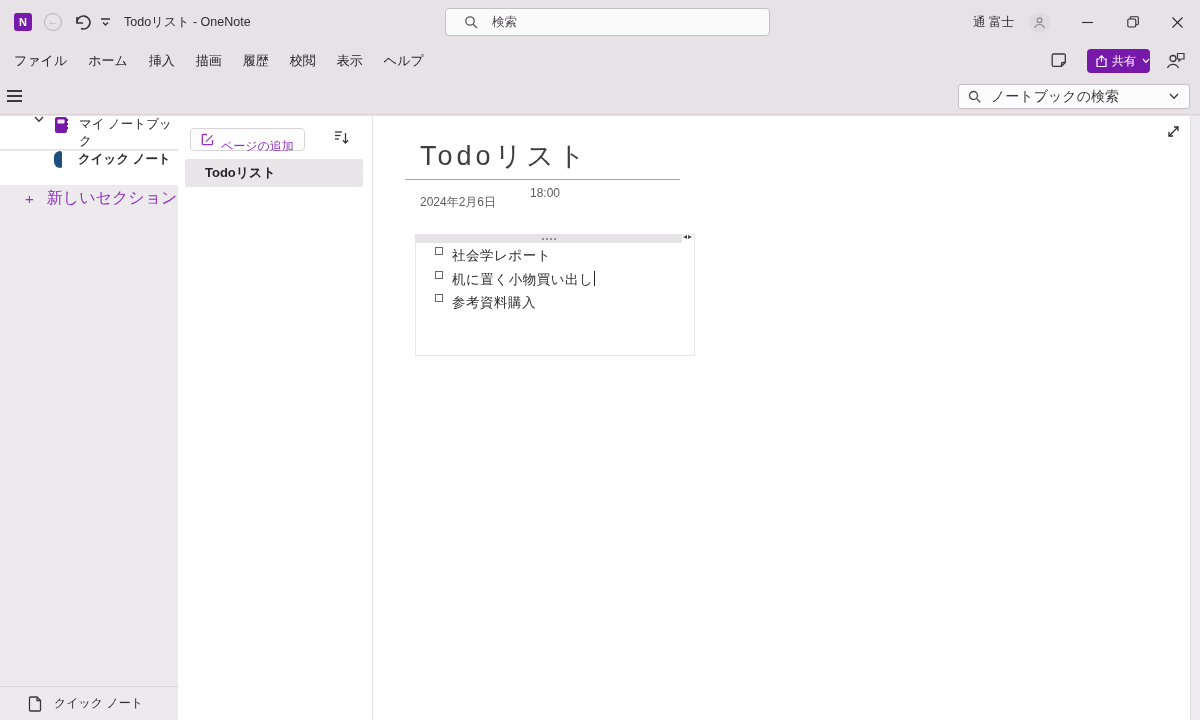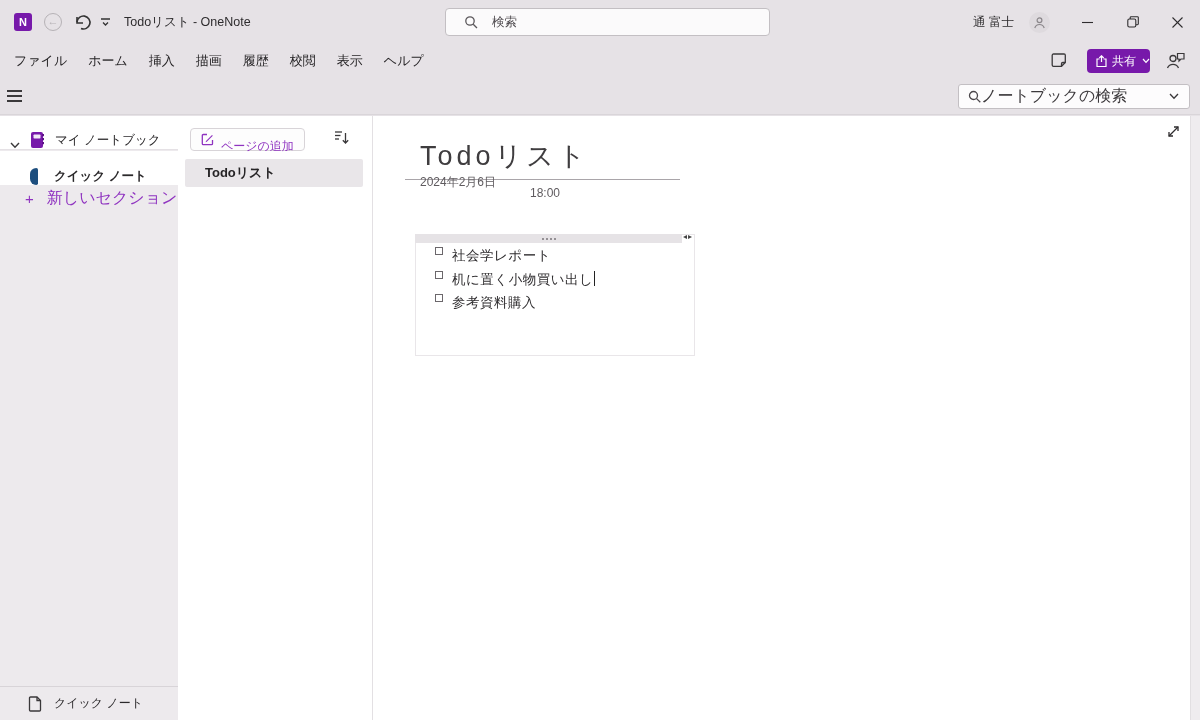--- a/index.html
+++ b/index.html
@@ -39,27 +39,27 @@
   .share-wrap .chv { margin-left:6px; }
   .mb-people { position:absolute; left:1166px; top:7px; }
 
   
   .navstrip { position:absolute; top:78px; left:0; right:0; height:37px; border-bottom:1px solid #d9d5d9; }
   .hamburger { position:absolute; left:7px; top:12px; width:15px; height:12px; display:flex;
                flex-direction:column; justify-content:space-between; }
   .hamburger i { height:2px; background:#3a383a; }
   .nb-search { position:absolute; left:958px; top:6px; width:232px; height:25px; background:#fdfcfd;
                border:1px solid #c3bfc3; border-radius:3px; display:flex; align-items:center; }
-  .nb-search .ph { font-size:16px; color:#3d3a3d; }
+  .nb-search .ph { margin-left:10px; font-size:14px; color:#3d3a3d; }
   .nb-search .chv { position:absolute; right:10px; }
 
   
   .bodyarea { position:absolute; top:116px; left:0; right:0; bottom:0; background:#fff; }
   .sidebar { position:absolute; left:0; top:0; bottom:0; width:178px; background:#edeaed; }
-  .sb-row { position:absolute; left:0; right:0; height:34px; background:#fff; display:flex; align-items:flex-end; }
+  .sb-row { position:absolute; left:0; right:0; height:34px; background:#fff; display:flex; align-items:flex-start;padding-left:24px; }
   .sb-nb { top:0; border-bottom:1px solid #e5e1e5; }
   .sb-sec { top:35px; }
   .sb-chev { margin-left:10px; }
   .sb-nbicon { margin-left:9px; }
   .sb-nb .lbl { margin-left:10px; font-size:12.5px; }
   .sec-tab { margin-left:30px; width:8px; height:17px; background:var(--sectionTab);
              border-radius:7px 2px 2px 7px; }
   .sb-sec .lbl { margin-left:16px; font-size:12.5px; font-weight:bold; }
   .sb-new { position:absolute; top:69px; left:0; right:0; height:26px; display:flex; align-items:center;
             color:var(--accent2); }
@@ -81,21 +81,21 @@
               border-radius:2px; display:flex; align-items:center; }
   .pageitem .lbl { margin-left:20px; font-size:13px; font-weight:bold; color:#262426; }
 
   .content { position:absolute; left:374px; top:0; right:0; bottom:0; background:#fff; }
   .scrolltrack { position:absolute; right:0; top:0; bottom:0; width:10px; background:#efecef;
                  border-left:1px solid #e2dfe2; }
   .expand { position:absolute; right:19px; top:8px; }
   .pgtitle { position:absolute; left:46px; top:22px; font-size:27px; font-weight:300;
              letter-spacing:4px; color:#3f3d3f; }
   .titleline { position:absolute; left:31px; top:63px; width:275px; height:1px; background:#a9a5a9; }
-  .dateline { position:absolute; left:46px; top:58px; font-size:12px; color:#5f5b5f; }
+  .dateline { position:absolute; left:46px; top:78px; font-size:12px; color:#5f5b5f; }
   .timeval { position:absolute; left:156px; top:70px; font-size:12px; color:#5f5b5f; }
 
   .notebox { position:absolute; left:41px; top:118px; width:280px; height:122px;
              border:1px solid #e9e6e9; background:#fff; }
   .notebar { position:absolute; left:-1px; top:-1px; width:267px; height:9px; background:#e6e3e6;
              display:flex; align-items:center; justify-content:center; }
   .dots { display:flex; gap:2px; }
   .dots i { width:2px; height:2px; background:#7a767a; border-radius:50%; }
   .resize { position:absolute; right:1px; top:-3px; font-size:8px; color:#444; letter-spacing:1px; }
   .todolist { position:absolute; left:0; top:12px; right:0; }

